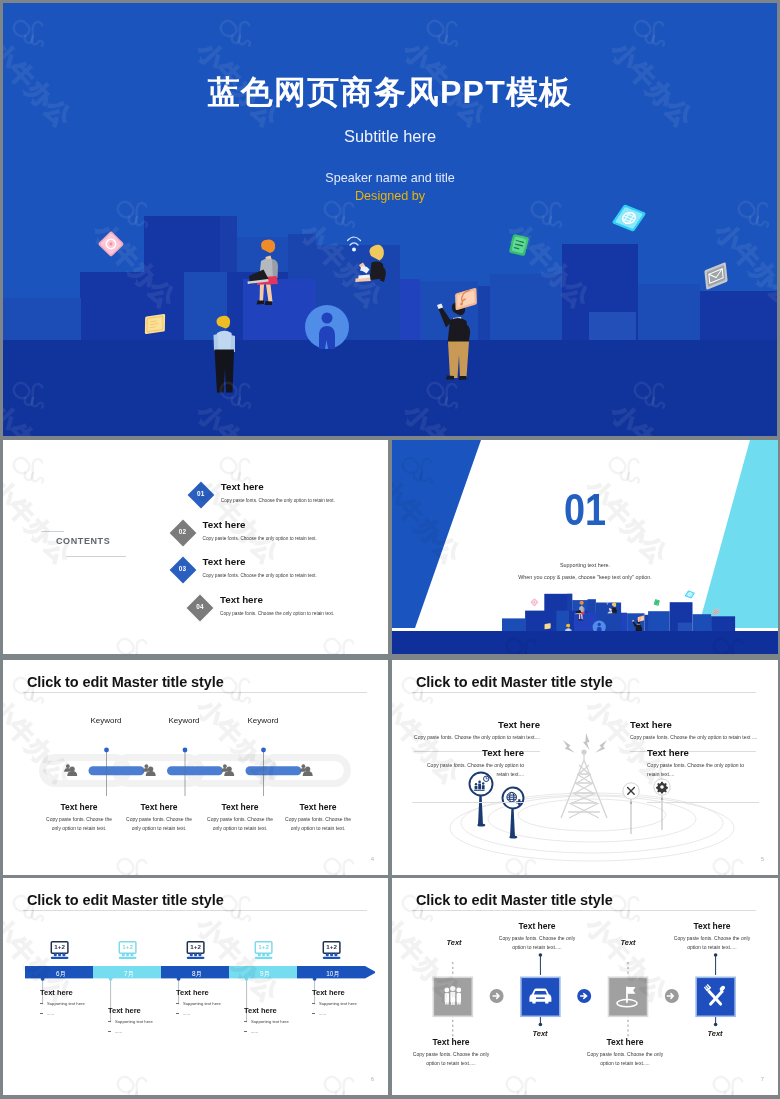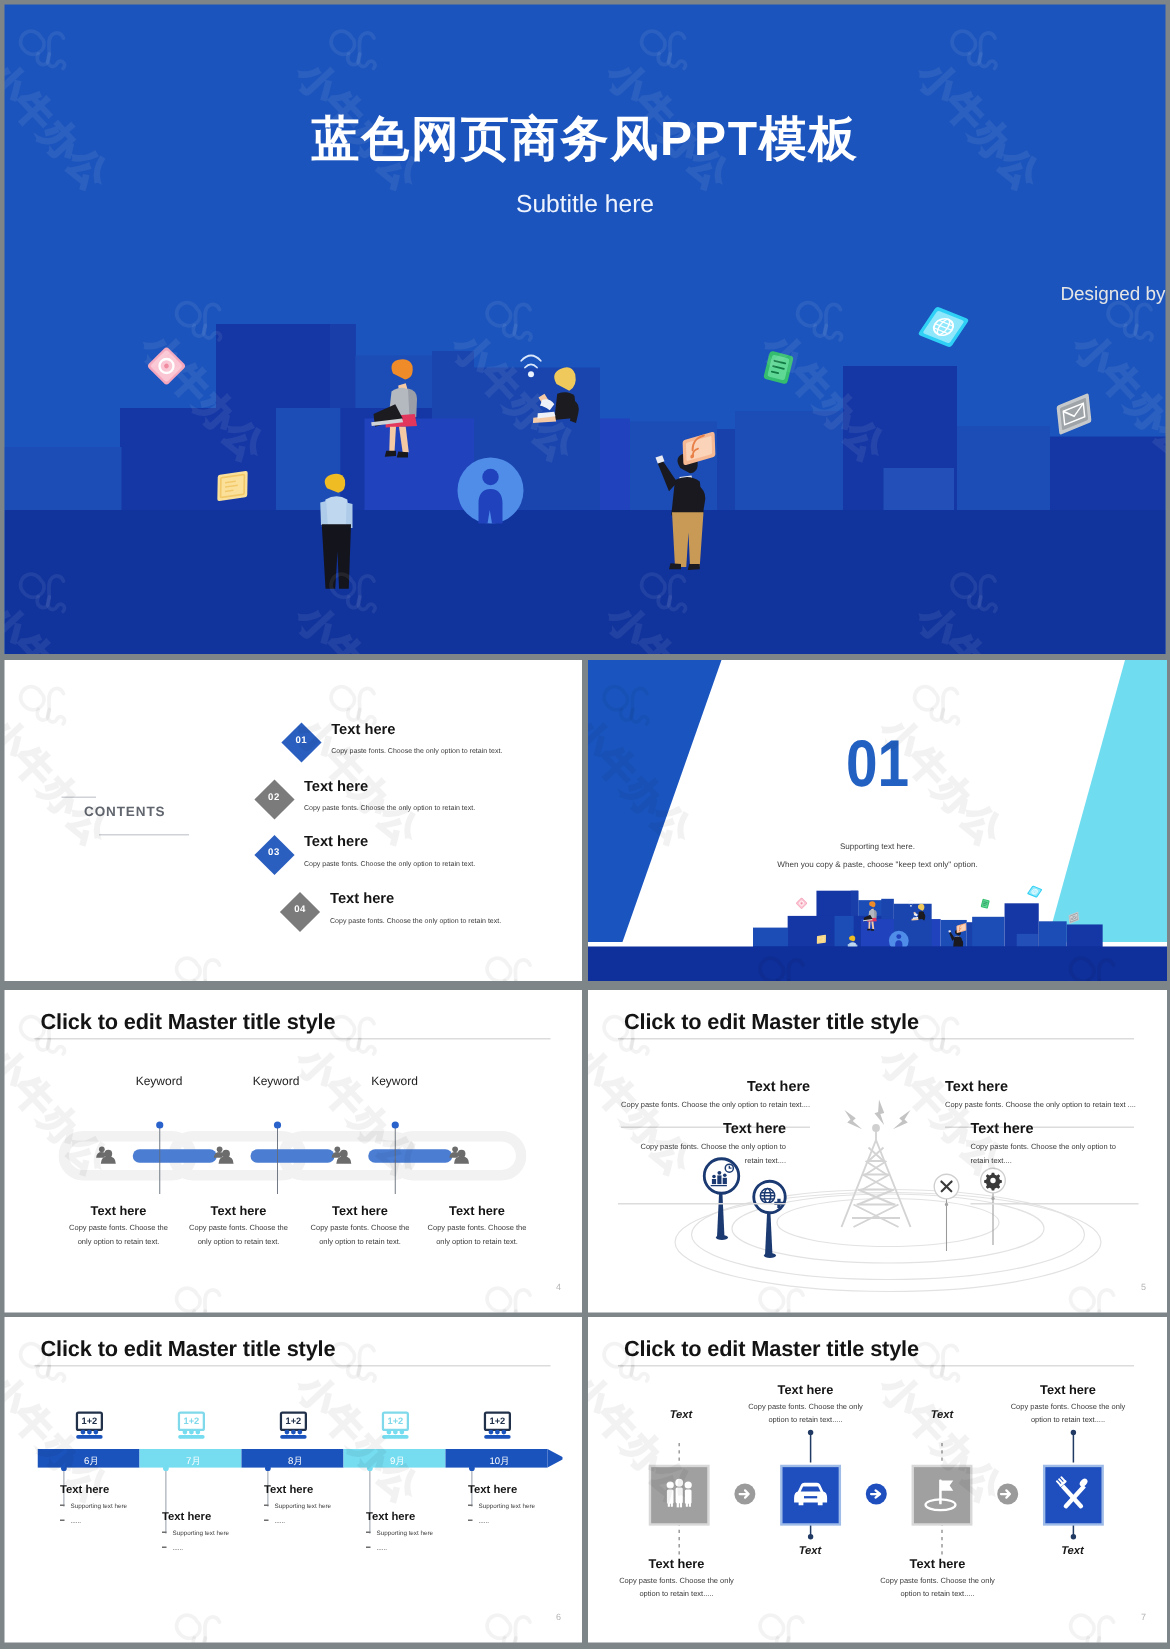--- a/index.html
+++ b/index.html
@@ -21,21 +21,21 @@
   .dark .wmt .tx{-webkit-text-stroke-color:rgba(255,255,255,0.07);}
   .dark .wmt .mk svg path{stroke:rgba(255,255,255,0.07);}
 
   
   #s1{left:3px;top:3px;width:774px;height:433px;background:#1b54bc;}
   #s1 .band{position:absolute;left:0;right:0;top:437px;bottom:0;background:#11339c;}
   .ttl{position:absolute;left:0;right:0;text-align:center;color:#fff;}
   #t-main{top:68px;font-size:32px;font-weight:bold;letter-spacing:1.2px;}
   #t-sub{top:124px;font-size:16.4px;color:#eef3fd;}
   #t-sp1{top:168px;font-size:12.6px;color:#e2eafa;}
-  #t-sp2{top:186px;font-size:12.6px;color:#e5e5e5;text-align:right;}
+  #t-sp2{top:186px;font-size:12.6px;color:#eab308;}
 
   
   .sl-title{position:absolute;font-size:14.5px;font-weight:bold;color:#141414;letter-spacing:-0.1px;}
   .sl-rule{position:absolute;height:1px;background:#d9d9d9;}
   .pgnum{position:absolute;font-size:6px;color:#b5b5b5;}
 
   
   #s2{left:3px;top:440px;width:385px;height:214px;}
   #c-label{position:absolute;left:53px;top:96px;font-size:9px;font-weight:bold;
            letter-spacing:0.6px;color:#60656e;}
@@ -262,20 +262,21 @@
 
 <div class="page">
 
   <div class="slide" id="s1">
     <div class="band"></div>
     <svg id="illu1" style="position:absolute;left:0;top:197px" width="774" height="240" viewBox="0 0 774 240">
       <use href="#city-art" x="0" y="0"></use>
     </svg>
     <div class="ttl" id="t-main">蓝色网页商务风PPT模板</div>
     <div class="ttl" id="t-sub">Subtitle here</div>
+    <div class="ttl" id="t-sp1">Speaker name and title</div>
     <div class="ttl" id="t-sp2">Designed by</div>
     <div class="wm dark">
         <div class="wmt" style="left: 30px; top: 8px;">
           <span class="mk">
             <svg viewBox="0 0 48 44">
               <path d="M27.5 3.4 C23.0 1.6 19.3 4.3 19.3 8.4 C19.3 13.6 25.8 17.2 29.6 21.0 C33.2 24.6 34.3 28.3 31.0 30.4 C27.8 32.4 24.0 30.2 23.0 26.8"></path>
               <path d="M45.0 20.2 C45.0 17.6 42.7 16.1 40.6 16.8 C38.6 17.5 38.3 19.7 38.9 21.6 C39.6 23.8 38.3 26.3 35.6 26.3 C32.7 26.3 30.4 23.6 29.0 20.3"></path>
               <path d="M15.0 16.2 C10.6 14.9 5.5 17.0 4.0 21.4 C2.3 26.3 5.3 31.4 10.1 32.7 C15.4 34.1 20.8 31.4 22.4 26.5 C23.6 22.8 22.2 19.0 19.0 17.0 C17.7 16.2 16.3 16.0 15.0 16.2 Z"></path>
             </svg>
           </span>

